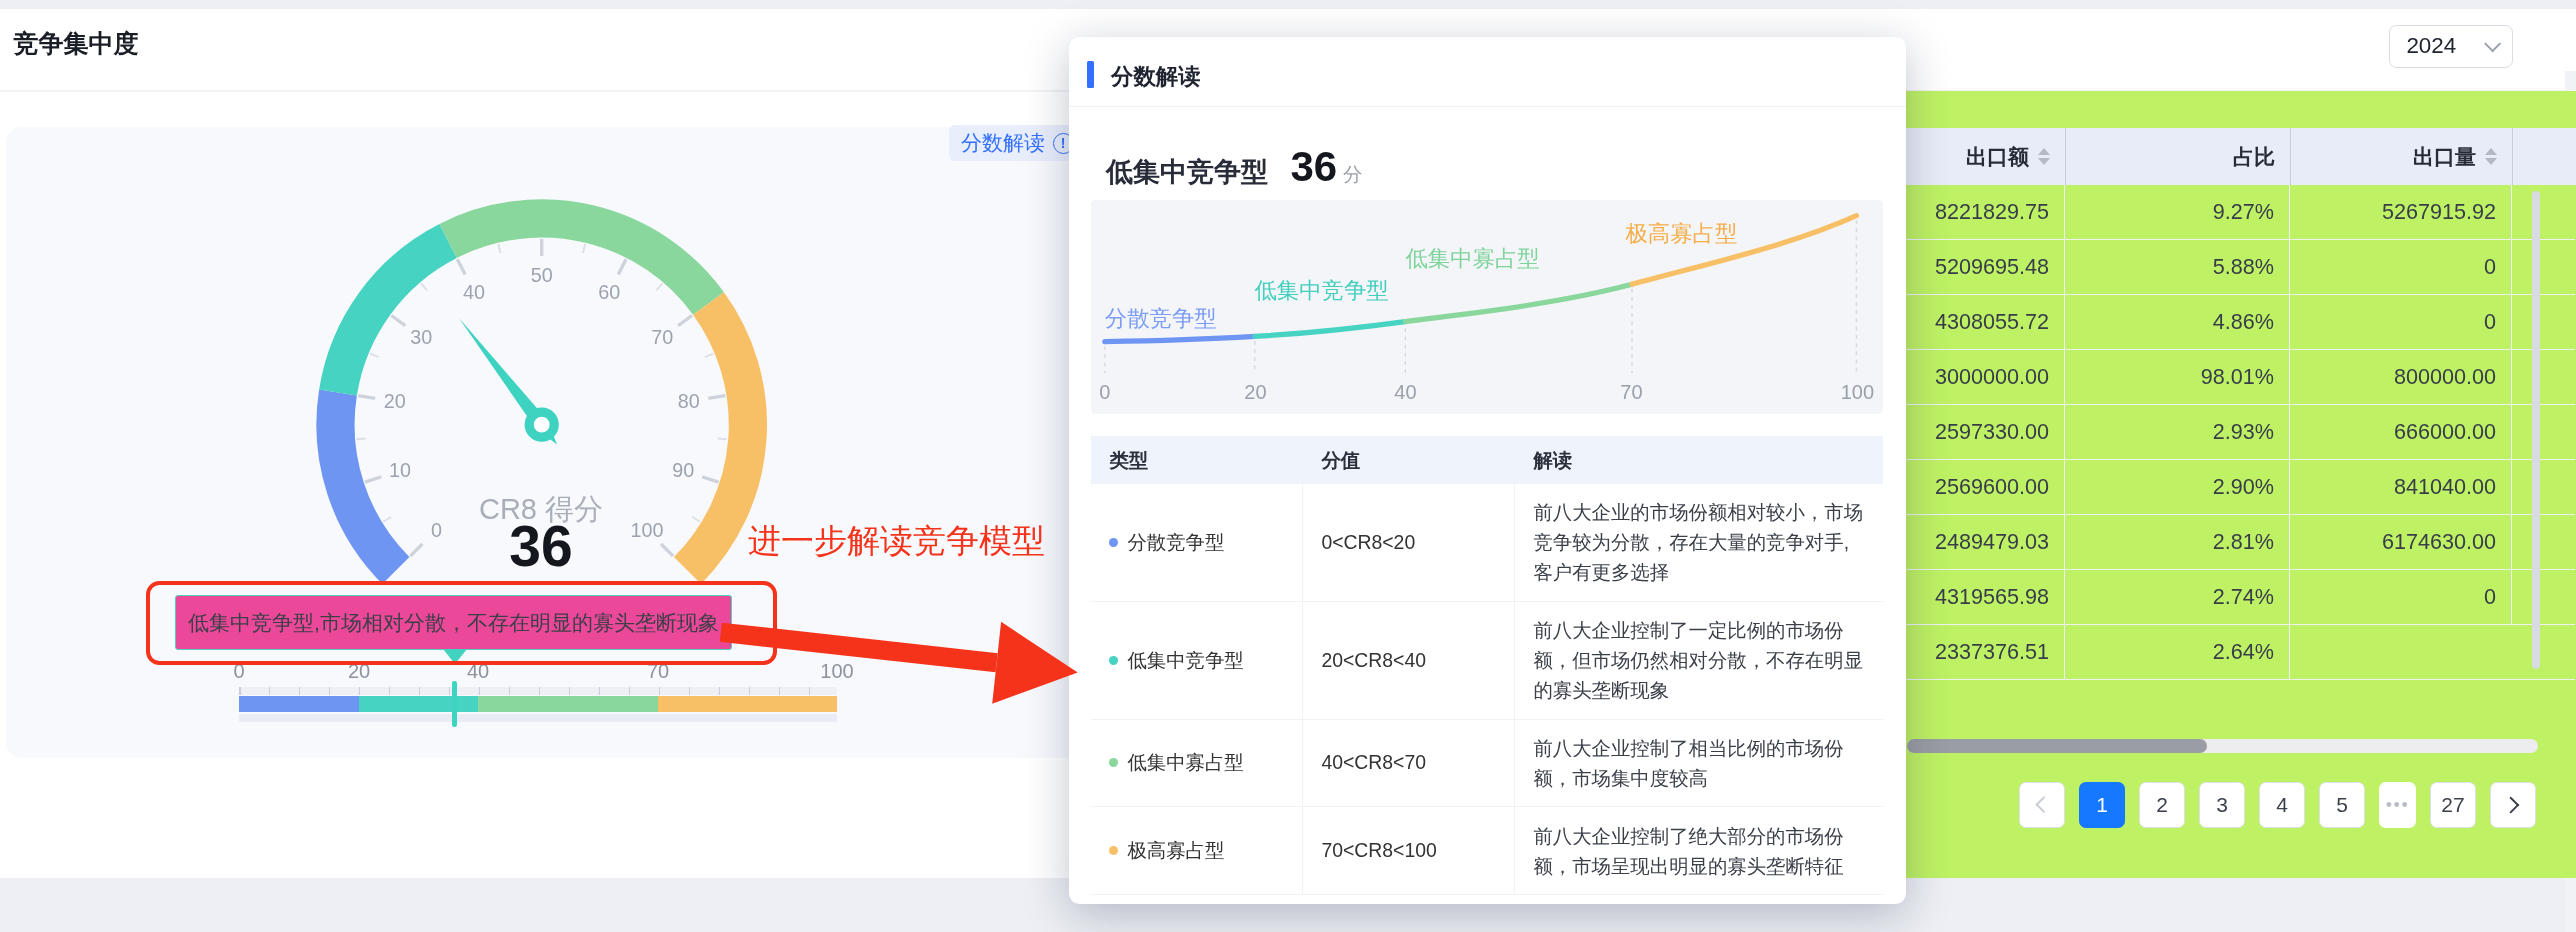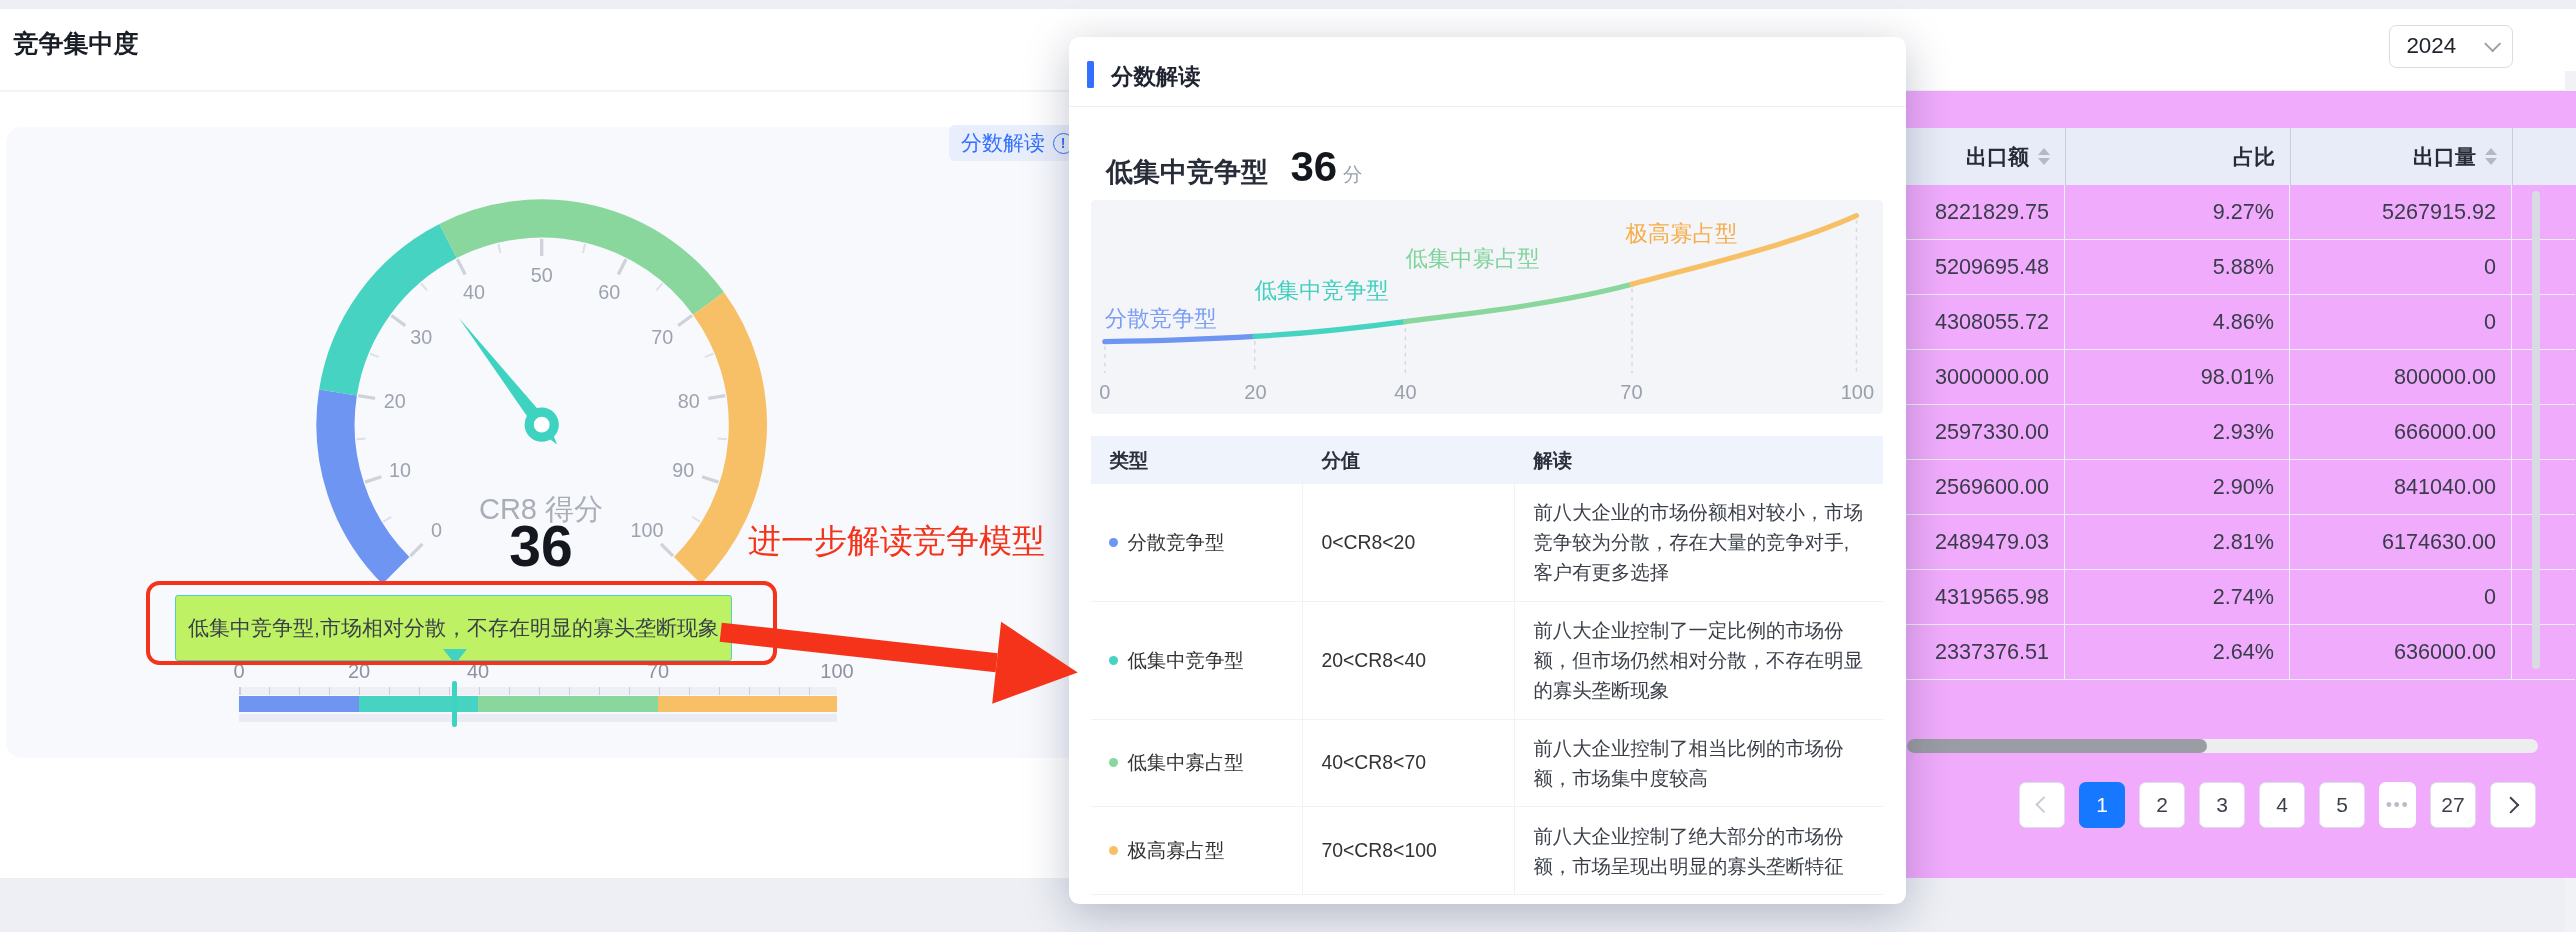--- a/index.html
+++ b/index.html
@@ -27,38 +27,38 @@
   .score-pill{left:949px;top:125px;height:36px;padding:0 12px;background:#e8eefb;border-radius:6px;
     display:flex;align-items:center;gap:7.5px;font-size:21px;color:#3370ff;}
   .info-badge{width:21px;height:21px;border:1.5px solid #3370ff;border-radius:50%;display:inline-flex;
     align-items:center;justify-content:center;font-size:14px;font-weight:bold;color:#3370ff;box-sizing:border-box;}
   .gauge-center-label{left:392px;top:490px;width:298px;text-align:center;font-size:29px;color:#a9aeb9;}
   .gauge-value{left:392px;top:513px;width:298px;text-align:center;font-size:57px;font-weight:bold;color:#14171d;}
   .gauge-tick-label{font-size:30px;fill:#9da3ae;}
 
   
   .redbox{left:146px;top:581px;width:631px;height:84px;border:4.5px solid #f5331a;border-radius:13.4px;box-sizing:border-box;}
-  .tooltip-box{left:175px;top:595px;width:557px;height:66px;background:#bef264;border:1.5px solid #4fd2c2;border-radius:3px;
+  .tooltip-box{left:175px;top:595px;width:557px;height:55px;background:#ec4899;border:1.5px solid #4fd2c2;border-radius:3px;
     box-sizing:border-box;display:flex;align-items:center;justify-content:center;font-size:21px;color:#3a3f48;}
   .tooltip-caret{left:443px;top:649px;width:0;height:0;border-left:12px solid transparent;
     border-right:12px solid transparent;border-top:15px solid #41d2c0;}
   .annotation-text{left:748px;top:519px;font-size:33px;color:#f5331a;font-weight:500;white-space:nowrap;}
 
   
   .bar-wrap{left:239px;top:660px;width:598px;height:67px;}
   .bar-label{position:absolute;top:0;transform:translateX(-50%);font-size:20px;color:#8d929e;}
   .bar-ticks{position:absolute;left:0;top:27px;width:598px;height:7.5px;background:#eef0f6;
     background-image:repeating-linear-gradient(90deg,#c9cedb 0,#c9cedb 1.5px,transparent 1.5px,transparent 30px);}
   .bar-colors{position:absolute;left:0;top:36px;width:598px;height:16.4px;display:flex;}
   .bar-colors i{display:block;height:100%;}
   .bar-bottom{position:absolute;left:0;top:54px;width:598px;height:7.5px;background:#e9ecf4;}
   .bar-marker{position:absolute;top:21px;width:4.5px;height:46px;background:#3ed2c0;border-radius:2.2px;}
 
   
-  .data-table{left:1905px;top:91px;width:671px;height:787px;background:#f0abfc;}
+  .data-table{left:1905px;top:91px;width:671px;height:787px;background:#bef264;}
   .dt-header{position:absolute;left:0;top:37px;height:57px;display:flex;background:#e8ecf8;border-left:1.5px solid #c9cdd7;box-sizing:border-box;}
   .dt-th{display:flex;align-items:center;justify-content:flex-end;padding-right:15px;box-sizing:border-box;
     font-size:21px;font-weight:bold;color:#262b36;border-right:1.5px solid #c9cdd7;height:100%;}
   .dt-th.nob{border-right:none;}
   .sort{display:inline-flex;flex-direction:column;gap:3.7px;margin-left:9px;}
   .sort i{width:0;height:0;border-left:6px solid transparent;border-right:6px solid transparent;display:block;}
   .sort .up{border-bottom:7.5px solid #b3b8c4;}
   .sort .dn{border-top:7.5px solid #b3b8c4;}
   .dt-body{position:absolute;left:0;top:94px;}
   .dt-row{display:flex;border-bottom:0.7px solid #eef0f5;height:54px;}
@@ -273,21 +273,20 @@
       </div>
       <div class="dt-row">
         <div class="dt-td" style="width: 160px;">4319565.98</div>
         <div class="dt-td" style="width: 225px;">2.74%</div>
         <div class="dt-td" style="width: 222px;">0</div>
         <div class="dt-td nob" style="width: 63px;"></div>
       </div>
       <div class="dt-row">
         <div class="dt-td" style="width: 160px;">2337376.51</div>
         <div class="dt-td" style="width: 225px;">2.64%</div>
-        <div class="dt-td" style="width: 222px;">636000.00</div>
         <div class="dt-td nob" style="width: 63px;"></div>
       </div>
     </div>
   <div class="v-scrollthumb"></div>
   <div class="h-scrolltrack">
     <div class="h-scrollthumb"></div>
   </div>
 </div>
 
 <div class="abs pagination" id="pagination">

